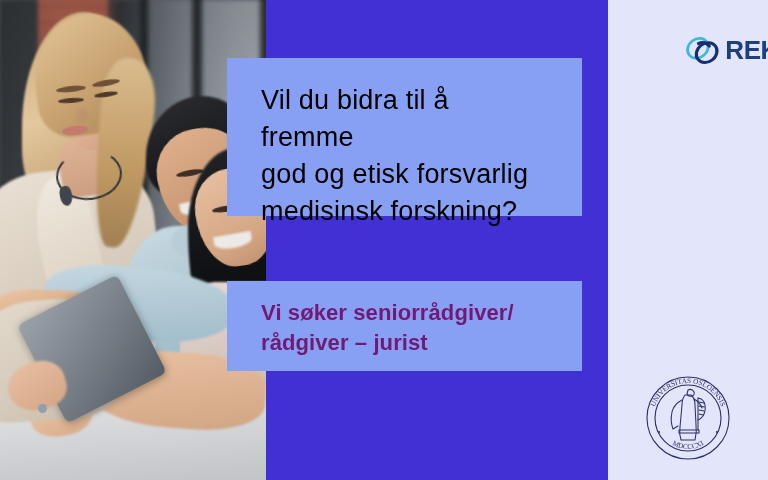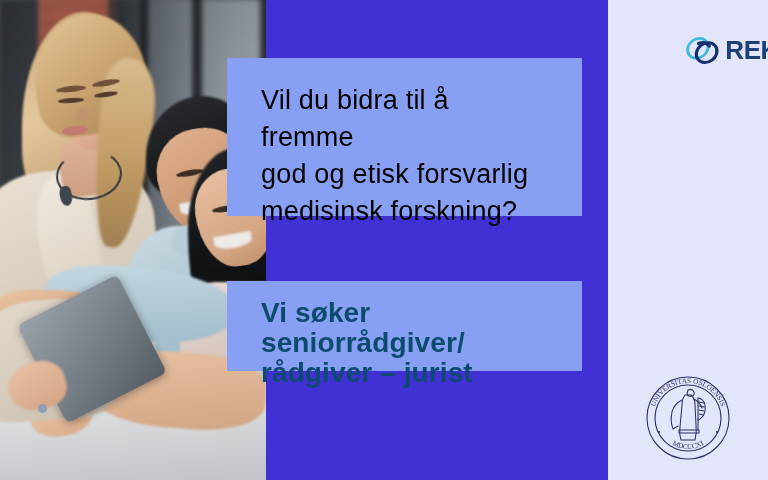--- a/index.html
+++ b/index.html
@@ -310,22 +310,22 @@
     letter-spacing: .2px;
     white-space: pre-line;
   }
   #job-box {
     left: 227px; top: 281px;
     width: 355px; height: 90px;
     padding: 17px 34px 0 34px;
   }
   #job-title {
     margin: 0;
-    color: #0c4a6e;
-    font-size: 28px;
+    color: #701a75;
+    font-size: 22px;
     line-height: 30px;
     font-weight: 700;
     letter-spacing: .1px;
     white-space: pre-line;
   }
 
   
   #cta {
     position: absolute;
     left: 448px; top: 430px;

